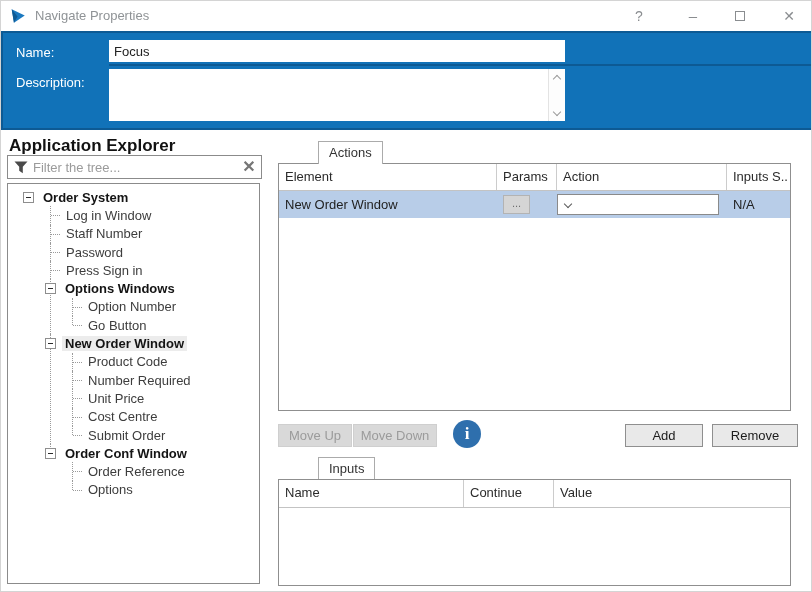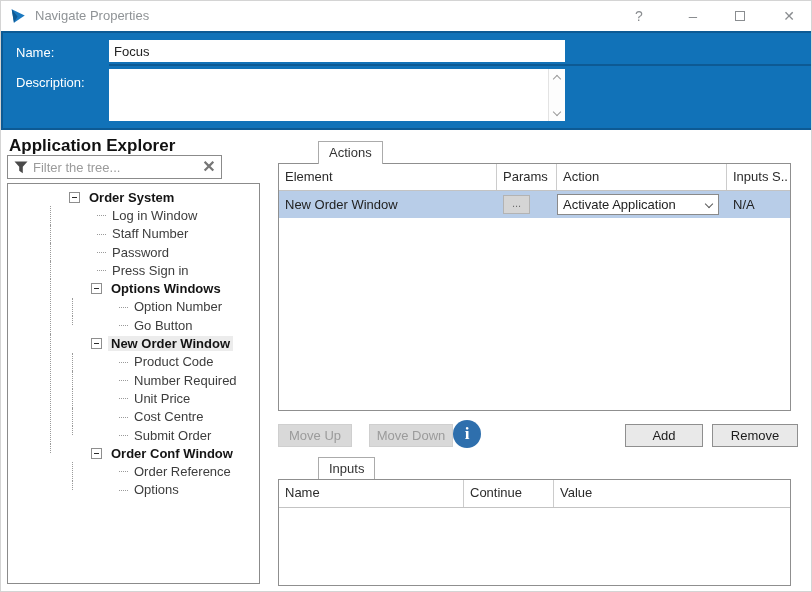--- a/index.html
+++ b/index.html
@@ -38,37 +38,37 @@
                 padding:2px 4px; color:#222; }
   .vscroll { width:17px; border-left:1px solid #e3e3e3; background:#fdfdfd;
              display:flex; flex-direction:column; justify-content:space-between; align-items:center; }
   .sarrow { width:15px; height:15px; display:flex; align-items:center; justify-content:center; }
   .chev { width:6px; height:6px; border-right:1.6px solid #9a9a9a; border-bottom:1.6px solid #9a9a9a; }
   .chev.up { transform: rotate(-135deg); margin-top:4px; }
   .chev.down { transform: rotate(45deg); margin-bottom:4px; }
 
   
   .explorer-title { position:absolute; left:8px; top:135px; font-weight:bold; font-size:17px; color:#111; }
-  .filterbox { position:absolute; left:6px; top:154px; width:215px; height:24px;
+  .filterbox { position:absolute; left:6px; top:154px; width:255px; height:24px;
                border:1px solid #8b8b8b; background:#fff; display:flex; align-items:center; }
   .funnel { width:14px; height:13px; margin:0 5px 0 6px; flex:none; }
   .filter-input { flex:1; border:none; outline:none; font:13px "Liberation Sans",sans-serif; color:#333; min-width:0; }
   .filter-input::placeholder { color:#9b9b9b; }
   .filter-clear { width:24px; text-align:center; color:#767676; font-size:16px; font-weight:bold; line-height:22px; }
 
   .treebox { position:absolute; left:6px; top:182px; width:253px; height:401px;
              border:1px solid #8b8b8b; background:#fff; overflow:hidden; padding-top:4px; }
   .tree ul { list-style:none; margin:0; padding:0 0 0 22px; }
   .tree > ul { padding-left:15px; }
   .tree li { position:relative; }
   .tree li li::before { content:""; position:absolute; left:5px; top:0; bottom:0;
                         border-left:1px dotted #9a9a9a; }
   .tree li li:last-child::before { bottom:auto; height:9px; }
   .tree > ul > li::before { display:none; }
-  .trow { position:relative; display:flex; align-items:center; height:18.3px; white-space:nowrap;margin-left:46px; }
+  .trow { position:relative; display:flex; align-items:center; height:18.3px; white-space:nowrap; }
   .trow.leaf { padding-left:18px; }
   .trow.leaf::before { content:""; position:absolute; left:6px; top:9px; width:9px;
                        border-top:1px dotted #9a9a9a; }
   .toggle { position:relative; z-index:1; width:11px; height:11px; flex:none; background:#fff;
             border:1px solid #8e8e8e; margin-right:6px; }
   .toggle::after { content:""; position:absolute; left:2px; top:4px; width:5px; border-top:1px solid #2b2b2b; }
   .tlabel { font-size:13px; color:#3d3d3d; padding:0 3px; }
   .trow.bold .tlabel { font-weight:bold; color:#141414; }
   .trow.selected .tlabel { background:#ececec; }
 
@@ -95,21 +95,21 @@
               align-items:center; }
   .dd-label { flex:1; padding-left:5px; font-size:13px; color:#222; white-space:nowrap; overflow:hidden; }
   .dd-btn { width:19px; height:100%; display:flex; align-items:center; justify-content:center; }
   .dd-btn .chev { border-color:#5a5a5a; }
 
   
   .btn { position:absolute; height:23px; font:13px "Liberation Sans",sans-serif; text-align:center; line-height:21px; }
   .btn-disabled { background:#d9d9d9; border:1px solid #cfcfcf; color:#9b9b9b; }
   .btn-normal { background:#e9e9e9; border:1px solid #8f8f8f; color:#1c1c1c; }
   .btn-moveup   { left:277px; top:423px; width:74px; }
-  .btn-movedown { left:368px; top:423px; width:84px; }
+  .btn-movedown { left:352px; top:423px; width:84px; }
   .btn-add      { left:624px; top:423px; width:78px; }
   .btn-remove   { left:711px; top:423px; width:86px;text-align:center; }
   .info-badge { position:absolute; left:452px; top:419px; width:28px; height:28px; border-radius:50%;
                 background:#2e6fad; color:#fff; display:flex; align-items:center; justify-content:center;
                 font:bold 17px "Liberation Serif", serif; }
 
   
   .inputs-panel { left:277px; top:478px; width:513px; height:107px; }
   .i-col1 { width:185px; } .i-col2 { width:90px; } .i-col3 { width:236px; }
   .inputs-panel .thead { height:28px; }
@@ -270,21 +270,20 @@
       <div class="th a-col3">Action</div>
       <div class="th a-col4">Inputs S..</div>
     </div>
     <div class="trow-data">
       <div class="td a-col1">New Order Window</div>
       <div class="a-col2">
         <div class="params-btn">...</div>
       </div>
       <div class="a-col3" style="display:flex;align-items:center;">
         <div class="dropdown">
-          <span class="dd-label">Activate Application</span>
           <span class="dd-btn">
               <span class="chev down" style="margin:0 0 2px 0;"></span>
             </span>
         </div>
       </div>
       <div class="td a-col4">N/A</div>
     </div>
   </div>
 
   <div class="btn btn-disabled btn-moveup">Move Up</div>

